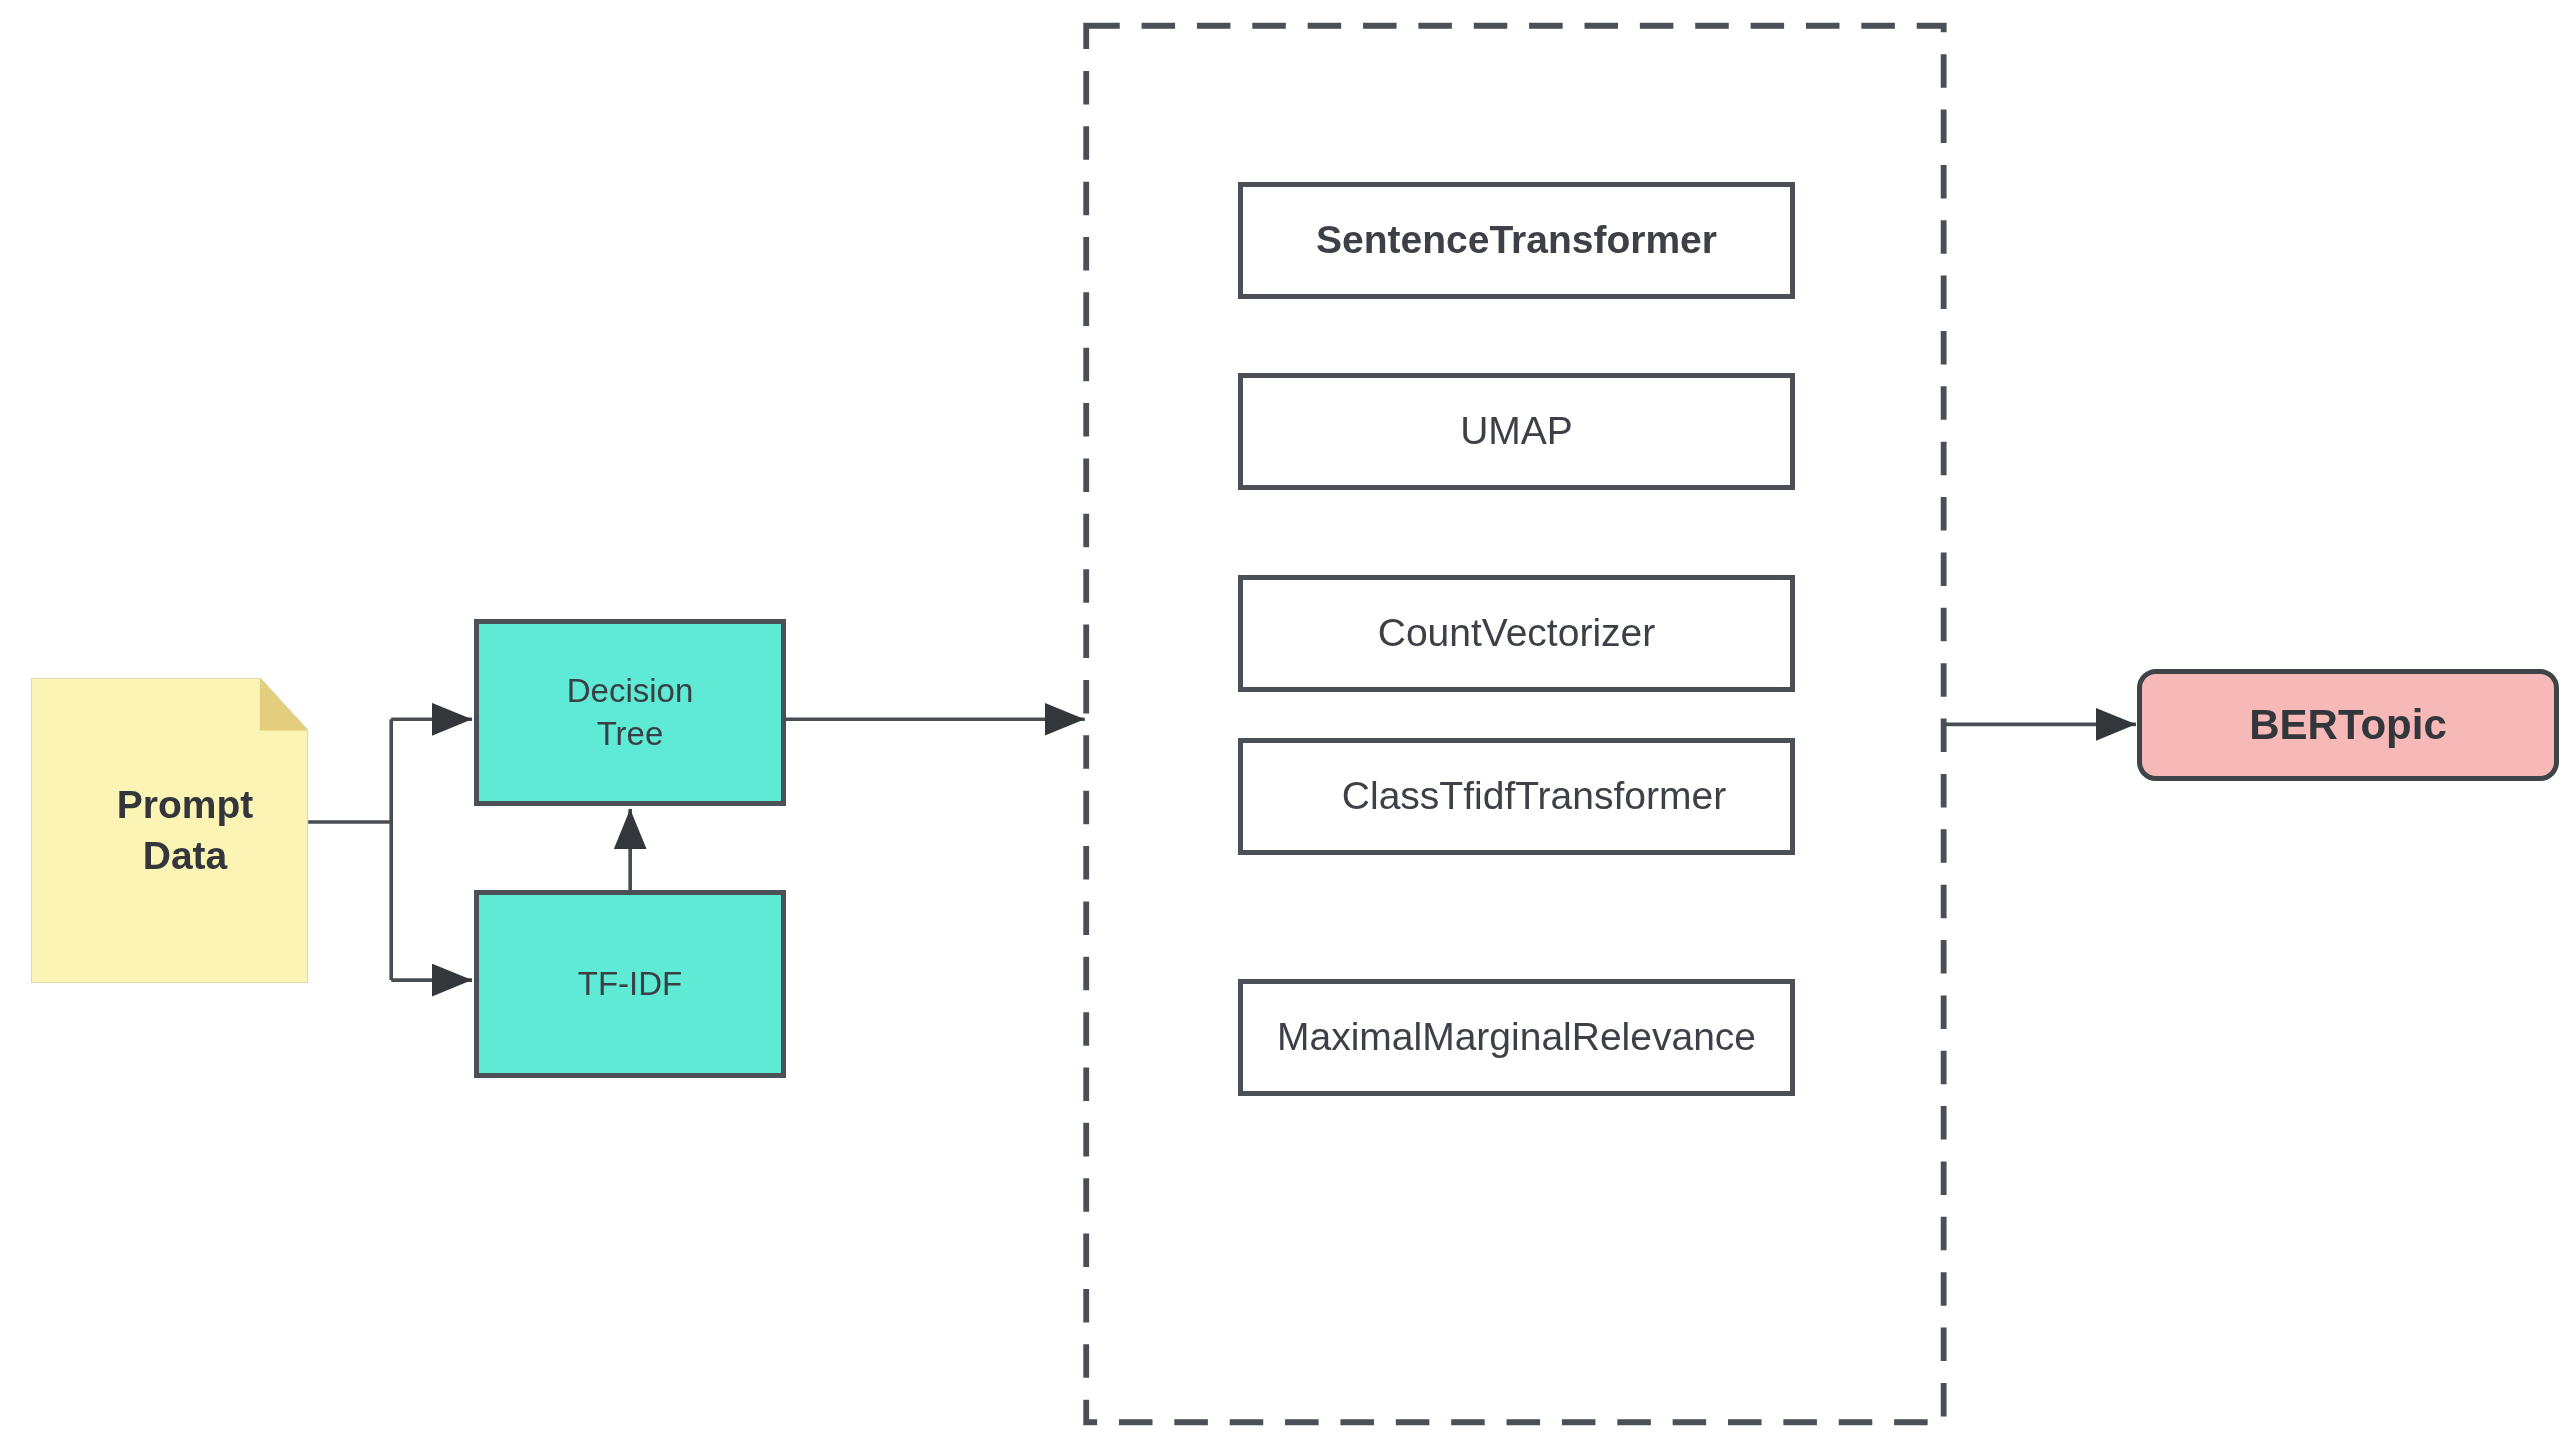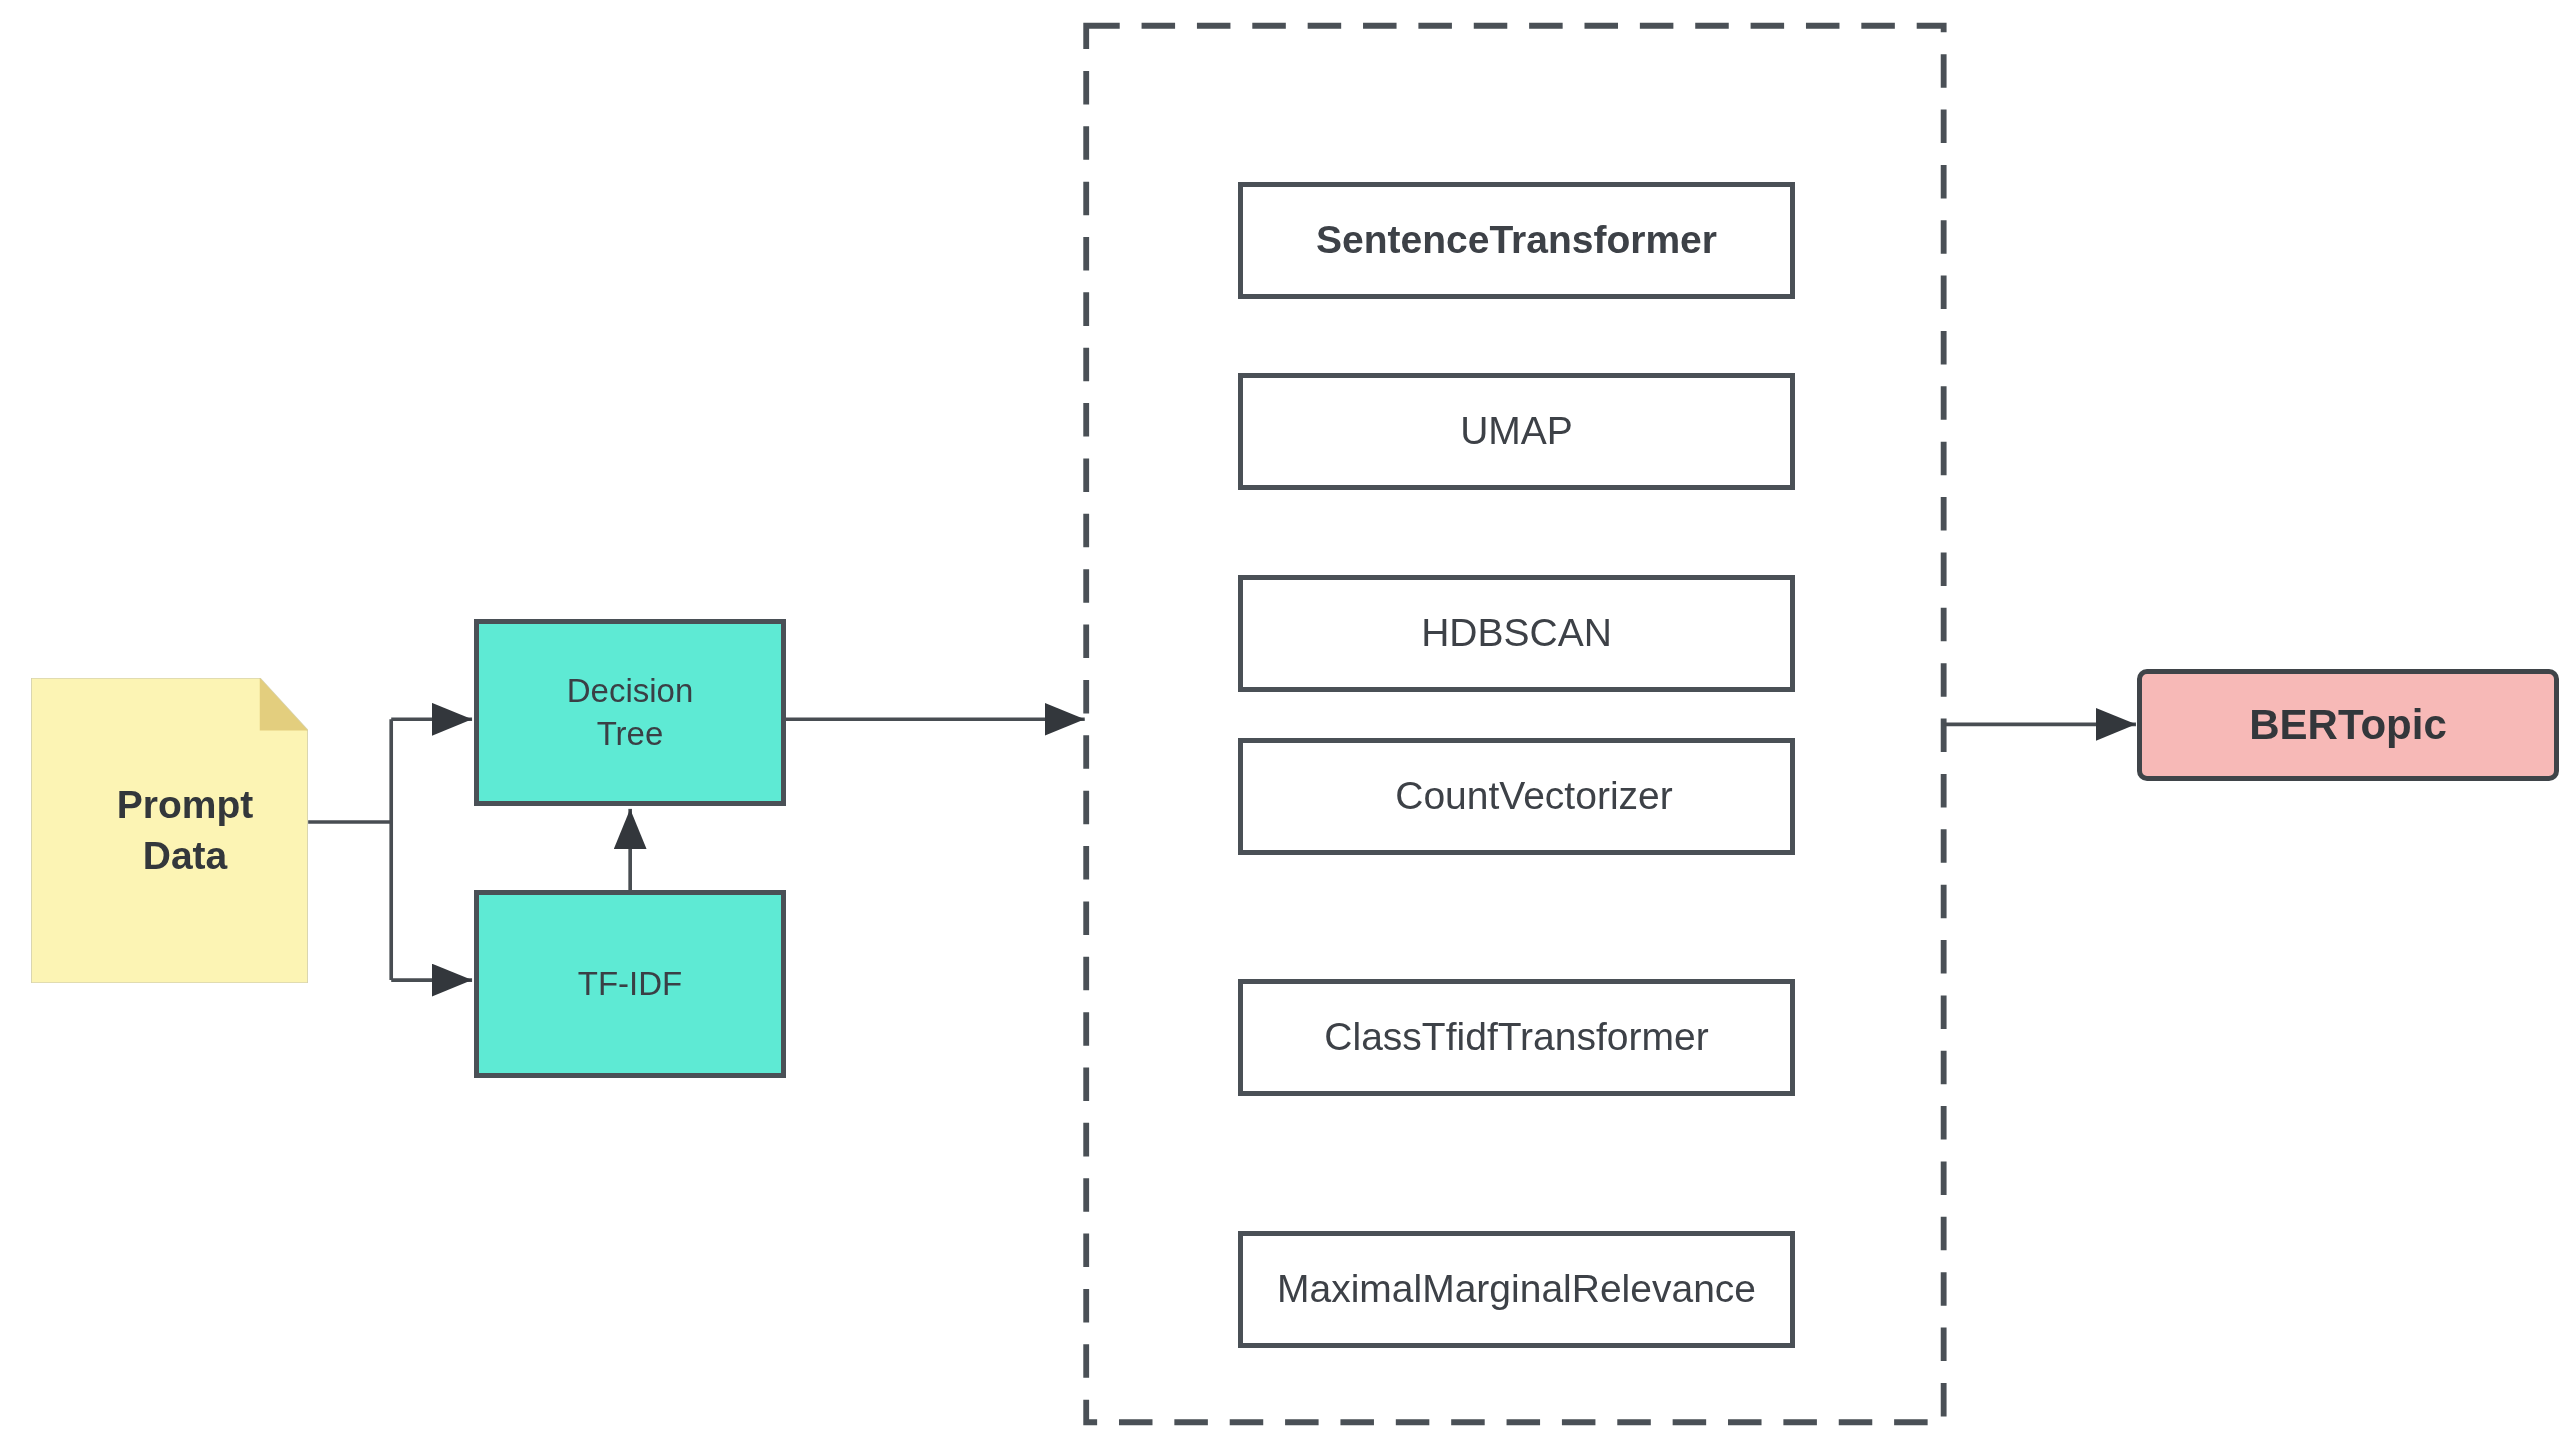--- a/index.html
+++ b/index.html
@@ -53,21 +53,21 @@
     font-size: 33px; line-height: 1.3;
   }
   .node-tf-idf {
     left: 474px; top: 890px;
     width: 312px; height: 188px;
     font-size: 33px;
   }
   .node-bertopic {
     left: 2137px; top: 669px;
     width: 422px; height: 112px;
-    border-radius: 10px;
+    border-radius: 19px;
     border-color: #3f4449;
     background: #f7b9b7;
     font-size: 42px;
     font-weight: bold;
     color: #33373b;
   }
 
   
   .note {
     position: absolute;
@@ -154,23 +154,20 @@
   </div>
 
   <div class="pipeline">
     <div class="pbox">
       <span>SentenceTransformer</span>
     </div>
     <div class="pbox">
       <span>UMAP</span>
     </div>
     <div class="pbox">
-      <span>HDBSCAN</span>
-    </div>
-    <div class="pbox">
       <span>CountVectorizer</span>
     </div>
     <div class="pbox">
       <span>ClassTfidfTransformer</span>
     </div>
     <div class="pbox">
       <span>MaximalMarginalRelevance</span>
     </div>
   </div>
 

